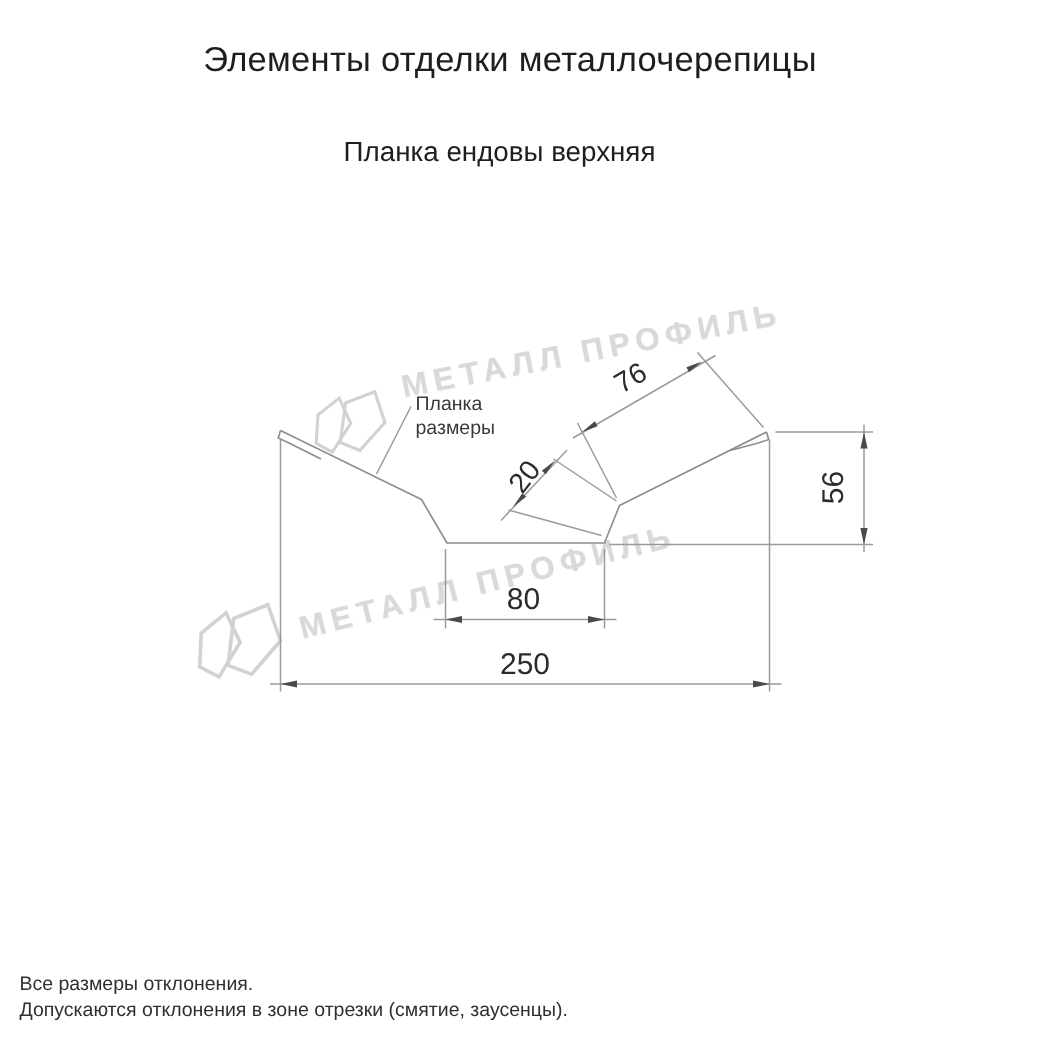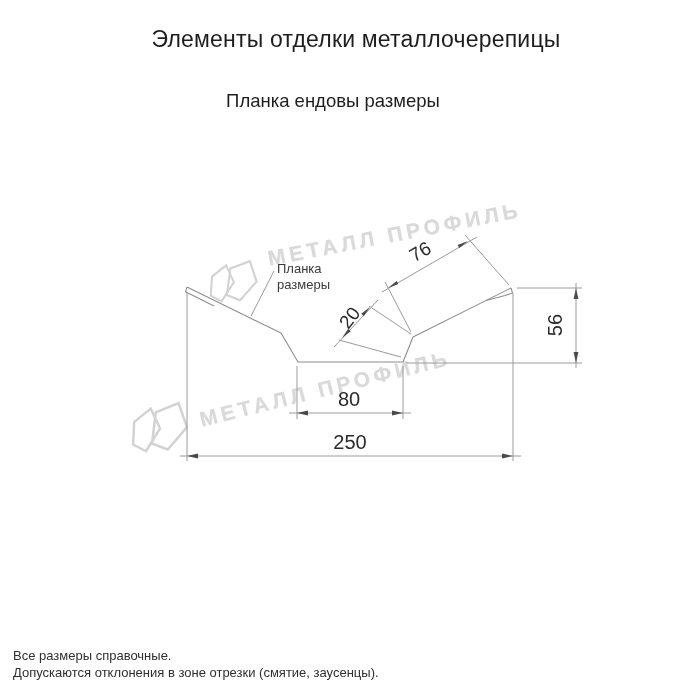--- a/index.html
+++ b/index.html
@@ -2,21 +2,21 @@
 <html><head>
 <meta charset="utf-8">
 <style>
   html,body{margin:0;padding:0;background:#ffffff;}
   .page{
     position:relative;width:700px;height:700px;background:#ffffff;
     font-family:"Liberation Sans",sans-serif;overflow:hidden;
   }
   
   .title{
-    position:absolute;left:16px;top:26px;width:680px;text-align:center;
+    position:absolute;left:0;top:26px;width:680px;text-align:center;
     font-size:23px;color:#1e1e1e;letter-spacing:0.2px;z-index:3;
   }
   .subtitle{
     position:absolute;left:0;top:90px;width:666px;text-align:center;
     font-size:18.5px;color:#1e1e1e;z-index:3;
   }
   .product-code{
     position:absolute;left:0;top:122px;width:666px;text-align:center;
     font-size:18.5px;color:#1e1e1e;z-index:3;
   }
@@ -59,21 +59,21 @@
   </svg>
   <div class="wm-text one">МЕТАЛЛ ПРОФИЛЬ</div>
 
   <svg class="wm-logo two" width="78" height="56" viewBox="0 0 80 56">
     <path d="M4,36 L11,14 L31,5 L35,27 L15,46 Z" fill="none" stroke="#d2d2d2" stroke-width="2.5"></path>
     <path d="M23,40 L35,10 L60,7 L62,33 L37,50 Z" fill="none" stroke="#d2d2d2" stroke-width="2.5"></path>
   </svg>
   <div class="wm-text two">МЕТАЛЛ ПРОФИЛЬ</div>
 
   <div class="title">Элементы отделки металлочерепицы</div>
-  <div class="subtitle">Планка ендовы размеры</div>
+  <div class="subtitle">Планка ендовы верхняя</div>
 
   <div class="face-label">
     <div>Планка</div>
     <div>размеры</div>
   </div>
 
   <svg class="drawing" width="700" height="700" viewBox="0 0 700 700">
 
     <g>
       <path class="profile-line" d="M187,287 L281,333 L298,362 L403,362 L413,337 L511,288"></path>
@@ -123,17 +123,17 @@
       <line class="dim-line" x1="517" y1="288" x2="582" y2="288"></line>
       <line class="dim-line" x1="406" y1="363" x2="582" y2="363"></line>
       <line class="dim-line" x1="576" y1="283" x2="576" y2="368"></line>
       <polygon class="dim-arrow" points="576,288 573.6,299 578.4,299"></polygon>
       <polygon class="dim-arrow" points="576,363 573.6,352 578.4,352"></polygon>
       <text class="dim-text" x="562" y="325" font-size="20" text-anchor="middle" transform="rotate(-90 562 325)">56</text>
     </g>
   </svg>
 
   <div class="footer">
-    <div>Все размеры справочные.</div>
+    <div>Все размеры отклонения.</div>
     <div>Допускаются отклонения в зоне отрезки (смятие, заусенцы).</div>
   </div>
 
 </div>
 
 </body></html>

